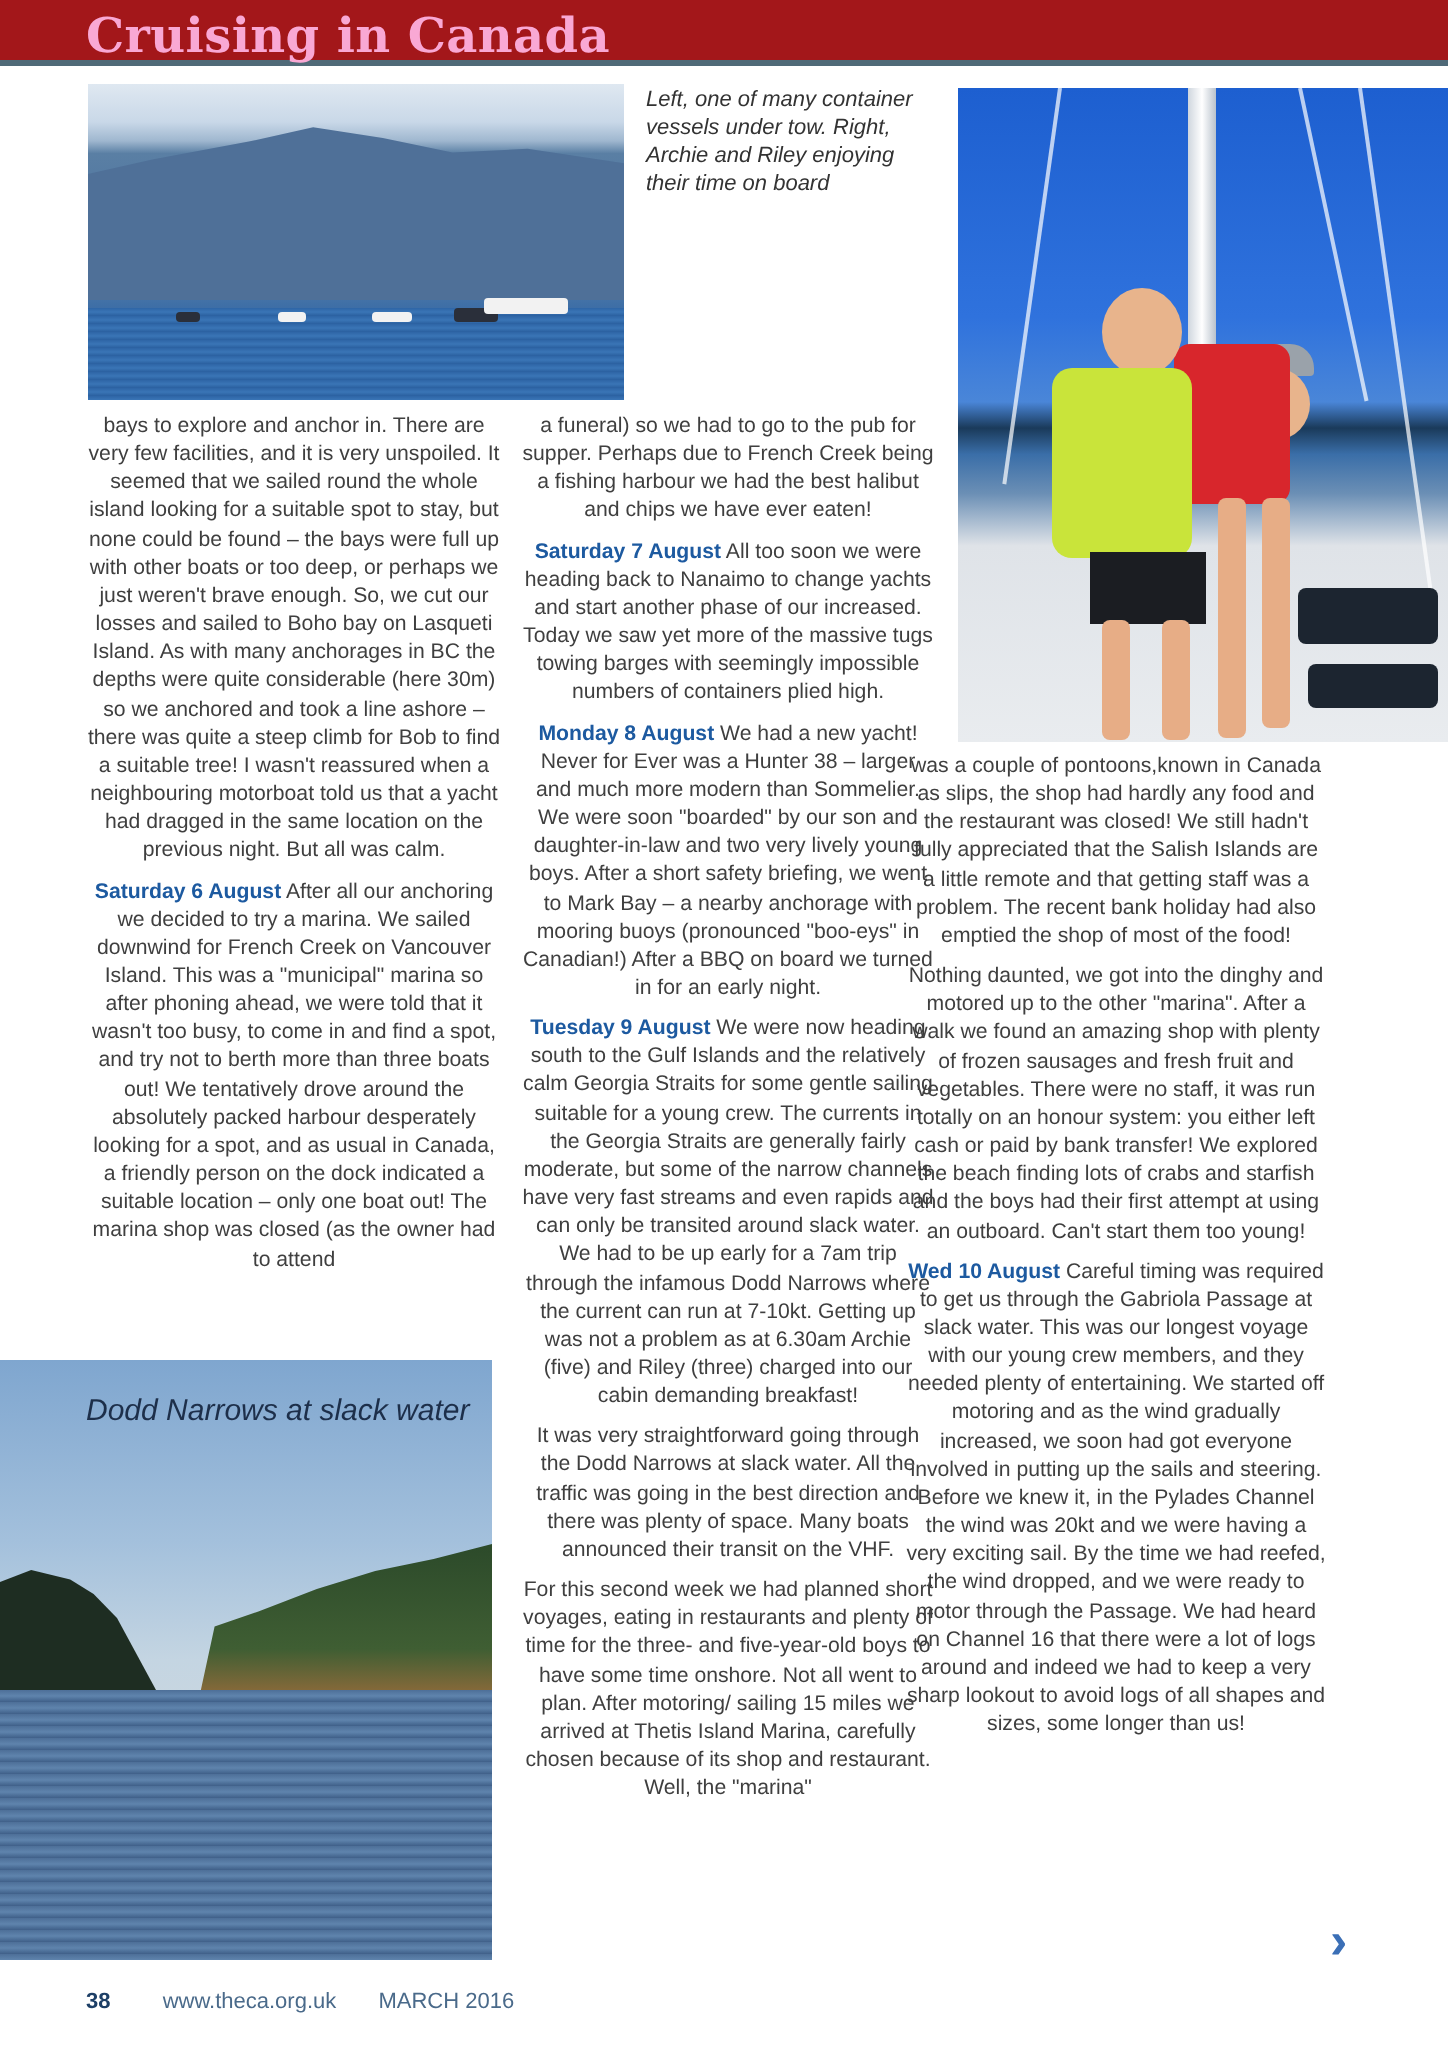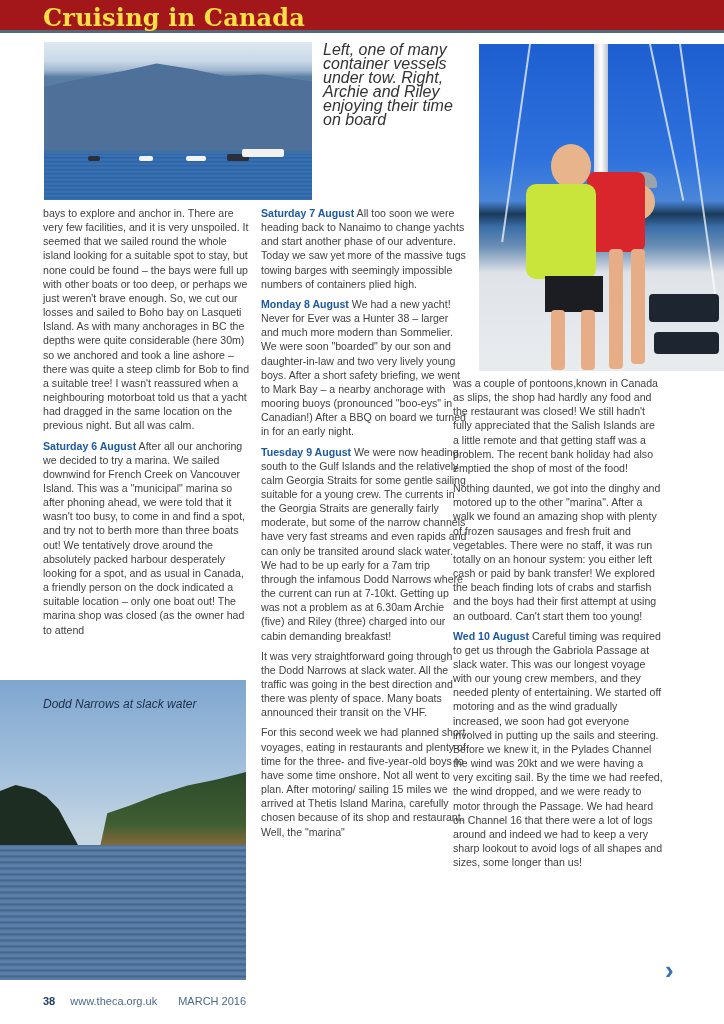--- a/index.html
+++ b/index.html
@@ -7,21 +7,21 @@
     body { position: relative; font-family: "Liberation Sans", "DejaVu Sans", sans-serif; color: #3a3a3a; }
 
     .header-band {
       position: absolute; left: 0; top: 0; width: 724px; height: 33px;
       background: #a3171a;
       border-bottom: 3px solid #4f6a78;
     }
     .page-title {
       position: absolute; left: 43px; top: 4px;
       font-family: "DejaVu Serif", "Liberation Serif", serif;
-      font-weight: bold; font-size: 24px; color: #fde047; letter-spacing: 0.2px;
+      font-weight: bold; font-size: 24px; color: #f9a8d4; letter-spacing: 0.2px;
       line-height: 28px;
     }
 
     .photo { position: absolute; overflow: hidden; }
 
     
     .photo-vessels {
       left: 44px; top: 42px; width: 268px; height: 158px;
       background: linear-gradient(180deg,
         #dfe8f1 0%, #c9d8e8 12%, #9fb7cf 18%,
@@ -35,21 +35,21 @@
     }
     .vessels-water {
       position: absolute; left: 0; top: 112px; width: 268px; height: 46px;
       background: repeating-linear-gradient(180deg, #2e65a6 0px, #3a75b6 2px, #2a5f9f 4px);
     }
     .boat { position: absolute; background: #f2f2f2; border-radius: 2px; }
     .boat.dark { background: #2a2f3a; }
 
     .caption-top {
       position: absolute; left: 323px; top: 43px; width: 140px;
-      font-style: italic; font-size: 16px; line-height: 14px; color: #333;
+      font-style: italic; font-size: 11px; line-height: 14px; color: #333;
     }
 
     
     .photo-boys {
       left: 479px; top: 44px; width: 245px; height: 327px;
       background: linear-gradient(180deg, #1d5fd0 0%, #2f72dd 35%, #4a86d8 48%, #1a3a5a 52%, #3a6ea8 56%, #6b8fb5 62%, #dfe3e8 70%, #e9ecef 100%);
     }
     .mast { position: absolute; left: 115px; top: 0; width: 14px; height: 170px; background: linear-gradient(90deg,#cfd6de,#ffffff,#b9c2cc); }
     .rig { position: absolute; width: 2px; background: rgba(255,255,255,0.7); transform-origin: top; }
     .deck-dark { position: absolute; background: #1c2530; border-radius: 4px; }
@@ -74,38 +74,38 @@
       position: absolute; left: 100px; top: 92px; width: 146px; height: 75px;
       background: linear-gradient(180deg,#2c4a2a,#3f5e33 70%, #8a6a3a 100%);
       clip-path: polygon(0 100%, 5% 55%, 20% 45%, 40% 30%, 60% 18%, 80% 10%, 100% 0, 100% 100%);
     }
     .dodd-water {
       position: absolute; left: 0; top: 165px; width: 246px; height: 135px;
       background: repeating-linear-gradient(180deg, #4d6f98 0px, #5f84ad 3px, #3f5f88 6px);
     }
     .caption-dodd {
       position: absolute; left: 43px; top: 697px;
-      font-style: italic; font-size: 12px; color: #1d2f4a;
+      font-style: italic; font-size: 15px; color: #1d2f4a;
     }
 
     
     .col { position: absolute; font-size: 10.6px; line-height: 14.15px; color: #3f3f3f; }
-    .col p { margin-bottom: 6px; }
+    .col p { margin-bottom: 6px; text-align: center; }
     .col-1 { left: 43px; top: 206px; width: 208px; }
     .col-2 { left: 261px; top: 206px; width: 206px; }
     .col-3 { left: 453px; top: 376px; width: 210px; }
     .day { color: #1d5aa0; font-weight: bold; }
 
     .next-arrow {
       position: absolute; left: 665px; top: 960px; width: 18px; height: 22px;
       color: #3b6fb6; font-size: 26px; line-height: 20px; font-weight: bold;
     }
 
     .footer { position: absolute; left: 43px; top: 995px; font-size: 11px; color: #4a6a8a; }
-    .footer .page-num { color: #1d3f66; font-weight: bold; margin-right: 12px; }
+    .footer .page-num { color: #1d3f66; font-weight: bold; margin-right: 23px; }
     .footer .site { margin-right: 18px; }
   </style>
 </head>
 <body>
 
 <div class="header-band">
   <div class="page-title">Cruising in Canada</div>
 </div>
 
 <div class="photo photo-vessels">
@@ -145,21 +145,22 @@
   <div class="dodd-water"></div>
 </div>
 <div class="caption-dodd">Dodd Narrows at slack water</div>
 
 <div class="col col-1">
   <p><span>bays to explore and anchor in. There are very few facilities, and it is very unspoiled. It seemed that we sailed round the whole island looking for a suitable spot to stay, but none could be found – the bays were full up with other boats or too deep, or perhaps we just weren't brave enough. So, we cut our losses and sailed to Boho bay on Lasqueti Island. As with many anchorages in BC the depths were quite considerable (here 30m) so we anchored and took a line ashore – there was quite a steep climb for Bob to find a suitable tree! I wasn't reassured when a neighbouring motorboat told us that a yacht had dragged in the same location on the previous night. But all was calm.</span></p>
   <p><span class="day">Saturday 6 August</span><span> After all our anchoring we decided to try a marina. We sailed downwind for French Creek on Vancouver Island. This was a "municipal" marina so after phoning ahead, we were told that it wasn't too busy, to come in and find a spot, and try not to berth more than three boats out! We tentatively drove around the absolutely packed harbour desperately looking for a spot, and as usual in Canada, a friendly person on the dock indicated a suitable location – only one boat out! The marina shop was closed (as the owner had to attend</span></p>
 </div>
 
 <div class="col col-2">
-  <p><span class="day">Saturday 7 August</span><span> All too soon we were heading back to Nanaimo to change yachts and start another phase of our adventure. Today we saw yet more of the massive tugs towing barges with seemingly impossible numbers of containers plied high.</span></p>
+  <p><span>a funeral) so we had to go to the pub for supper. Perhaps due to French Creek being a fishing harbour we had the best halibut and chips we have ever eaten!</span></p>
+  <p><span class="day">Saturday 7 August</span><span> All too soon we were heading back to Nanaimo to change yachts and start another phase of our increased. Today we saw yet more of the massive tugs towing barges with seemingly impossible numbers of containers plied high.</span></p>
   <p><span class="day">Monday 8 August</span><span> We had a new yacht! Never for Ever was a Hunter 38 – larger and much more modern than Sommelier. We were soon "boarded" by our son and daughter-in-law and two very lively young boys. After a short safety briefing, we went to Mark Bay – a nearby anchorage with mooring buoys (pronounced "boo-eys" in Canadian!) After a BBQ on board we turned in for an early night.</span></p>
   <p><span class="day">Tuesday 9 August</span><span> We were now heading south to the Gulf Islands and the relatively calm Georgia Straits for some gentle sailing suitable for a young crew. The currents in the Georgia Straits are generally fairly moderate, but some of the narrow channels have very fast streams and even rapids and can only be transited around slack water. We had to be up early for a 7am trip through the infamous Dodd Narrows where the current can run at 7-10kt. Getting up was not a problem as at 6.30am Archie (five) and Riley (three) charged into our cabin demanding breakfast!</span></p>
   <p><span>It was very straightforward going through the Dodd Narrows at slack water. All the traffic was going in the best direction and there was plenty of space. Many boats announced their transit on the VHF.</span></p>
   <p><span>For this second week we had planned short voyages, eating in restaurants and plenty of time for the three- and five-year-old boys to have some time onshore. Not all went to plan. After motoring/ sailing 15 miles we arrived at Thetis Island Marina, carefully chosen because of its shop and restaurant. Well, the "marina"</span></p>
 </div>
 
 <div class="col col-3">
   <p><span>was a couple of pontoons,known in Canada as slips, the shop had hardly any food and the restaurant was closed! We still hadn't fully appreciated that the Salish Islands are a little remote and that getting staff was a problem. The recent bank holiday had also emptied the shop of most of the food!</span></p>
   <p><span>Nothing daunted, we got into the dinghy and motored up to the other "marina". After a walk we found an amazing shop with plenty of frozen sausages and fresh fruit and vegetables. There were no staff, it was run totally on an honour system: you either left cash or paid by bank transfer! We explored the beach finding lots of crabs and starfish and the boys had their first attempt at using an outboard. Can't start them too young!</span></p>
   <p><span class="day">Wed 10 August</span><span> Careful timing was required to get us through the Gabriola Passage at slack water. This was our longest voyage with our young crew members, and they needed plenty of entertaining. We started off motoring and as the wind gradually increased, we soon had got everyone involved in putting up the sails and steering. Before we knew it, in the Pylades Channel the wind was 20kt and we were having a very exciting sail. By the time we had reefed, the wind dropped, and we were ready to motor through the Passage. We had heard on Channel 16 that there were a lot of logs around and indeed we had to keep a very sharp lookout to avoid logs of all shapes and sizes, some longer than us!</span></p>

